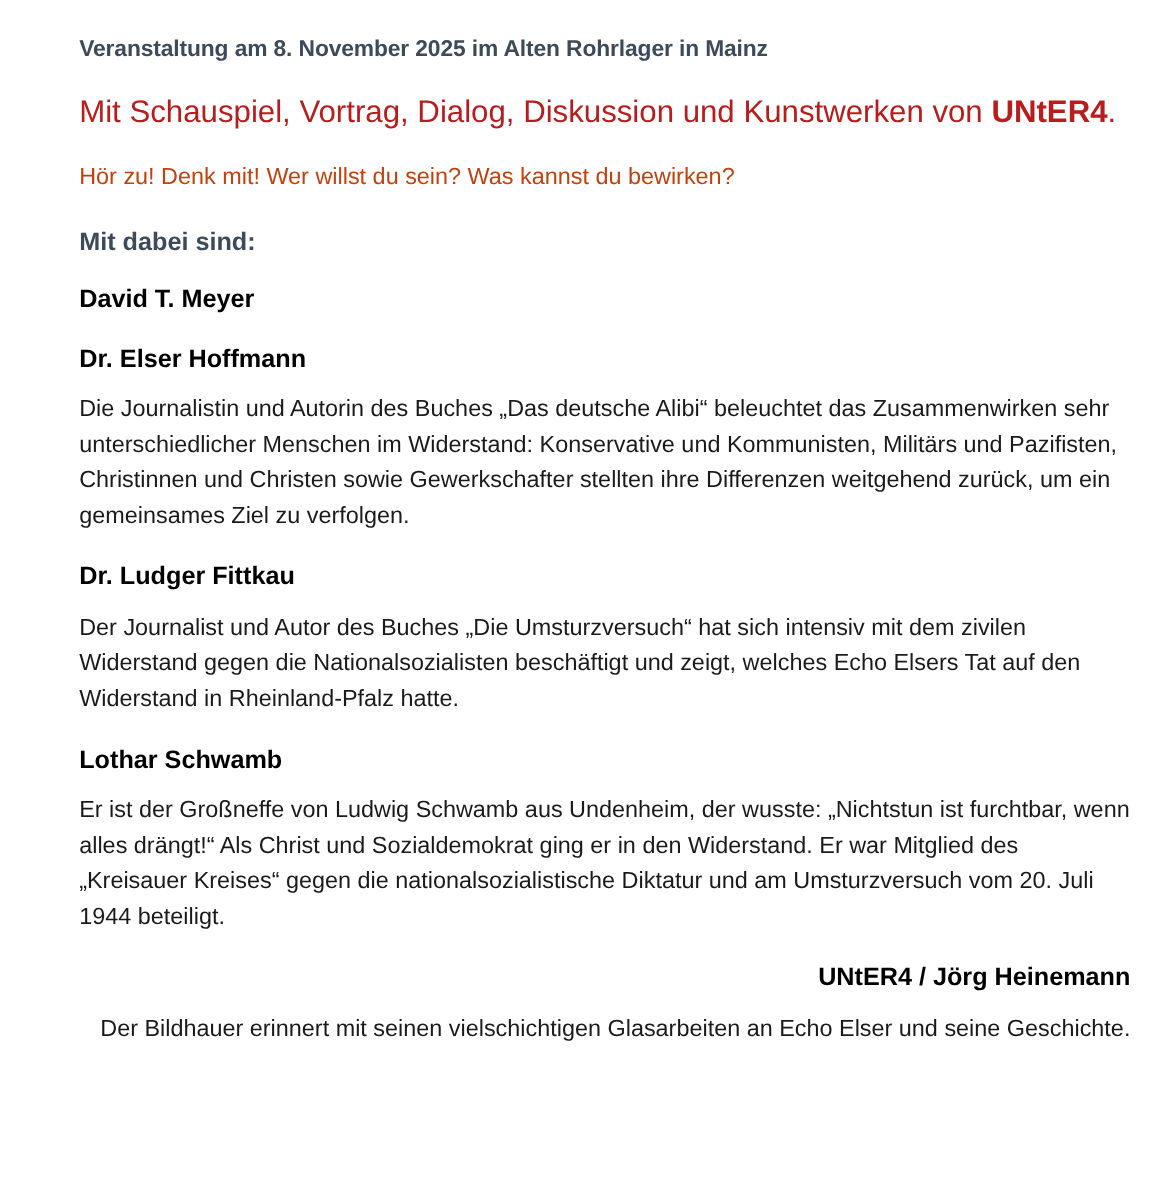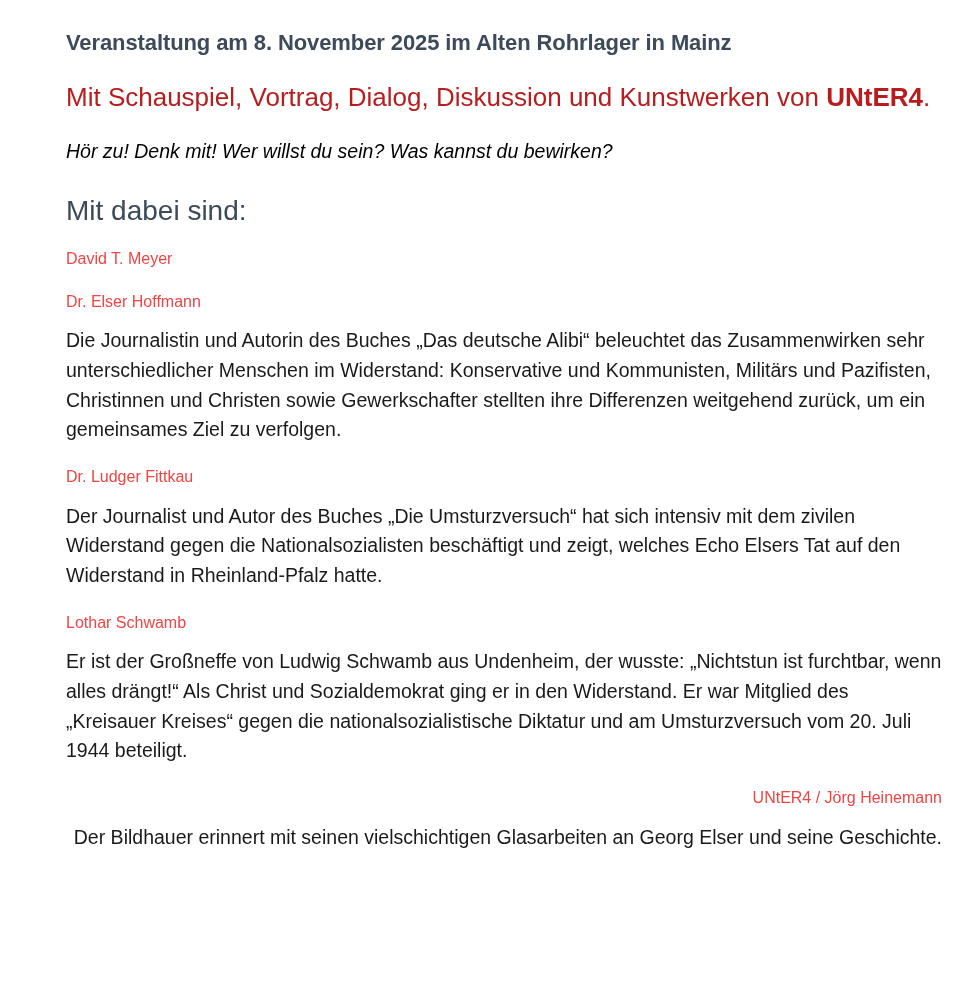--- a/index.html
+++ b/index.html
@@ -22,72 +22,71 @@
     min-height: 1000px;
     padding: 30px 38px 0 66px;
     background: #ffffff;
   }
   .content {
     width: 876px;
   }
 
   
   .doc-title {
-    font-size: 22px;
+    font-size: 19px;
     font-weight: bold;
     color: #3c4a5a;
     letter-spacing: -0.1px;
     line-height: 1.22;
     margin: 0 0 23px 0;
   }
 
   
   .intro-line {
     font-size: 26px;
     line-height: 1.35;
     margin: 0 0 22px 0;
     color: #b91c1c;
   }
   .intro-line .strong {
     font-weight: bold;
   }
 
   
   .questions {
-    font-style: italic;
     font-size: 19.5px;
     line-height: 1.48;
     margin: 0 0 27px 0;
-    color: #000000;
+    color: #c2410c;
   }
   .questions .q-line {
     display: block;
   }
 
   
   .section-heading {
-    font-size: 28px;
-    font-weight: normal;
+    font-size: 21px;
+    font-weight: bold;
     color: #3c4a5a;
     line-height: 1.25;
     margin: 0 0 21px 0;
   }
 
   
   .speaker {
     margin: 0 0 22px 0;
   }
   .speaker:last-child {
     margin-bottom: 0;
     text-align: right;
   }
   .speaker-name {
-    font-size: 16px;
-    font-weight: normal;
-    color: #ef4444;
+    font-size: 21px;
+    font-weight: bold;
+    color: #000000;
     line-height: 1.3;
     margin: 0 0 14px 0;
   }
   .speaker-bio {
     font-size: 19.5px;
     line-height: 1.52;
     color: #1a1a1a;
     margin: 0;
     max-width: 876px;
   }
@@ -134,18 +133,18 @@
     <div class="speaker">
       <h3 class="speaker-name">Lothar Schwamb</h3>
       <p class="speaker-bio">
         <span>Er ist der Großneffe von Ludwig Schwamb aus Undenheim, der wusste: „Nichtstun ist furchtbar, wenn alles drängt!“ Als Christ und Sozialdemokrat ging er in den Widerstand. Er war Mitglied des „Kreisauer Kreises“ gegen die nationalsozialistische Diktatur und am Umsturzversuch vom 20. Juli 1944 beteiligt.</span><span></span><span class="title-italic"></span><span></span><span></span>
       </p>
     </div>
 
     <div class="speaker">
       <h3 class="speaker-name">UNtER4 / Jörg Heinemann</h3>
       <p class="speaker-bio">
-        <span>Der Bildhauer erinnert mit seinen vielschichtigen Glasarbeiten an Georg Elser und seine Geschichte.</span><span></span><span class="title-italic"></span><span></span><span></span>
+        <span>Der Bildhauer erinnert mit seinen vielschichtigen Glasarbeiten an Echo Elser und seine Geschichte.</span><span></span><span class="title-italic"></span><span></span><span></span>
       </p>
     </div>
 
   </div>
 </div>
 
 </body></html>

